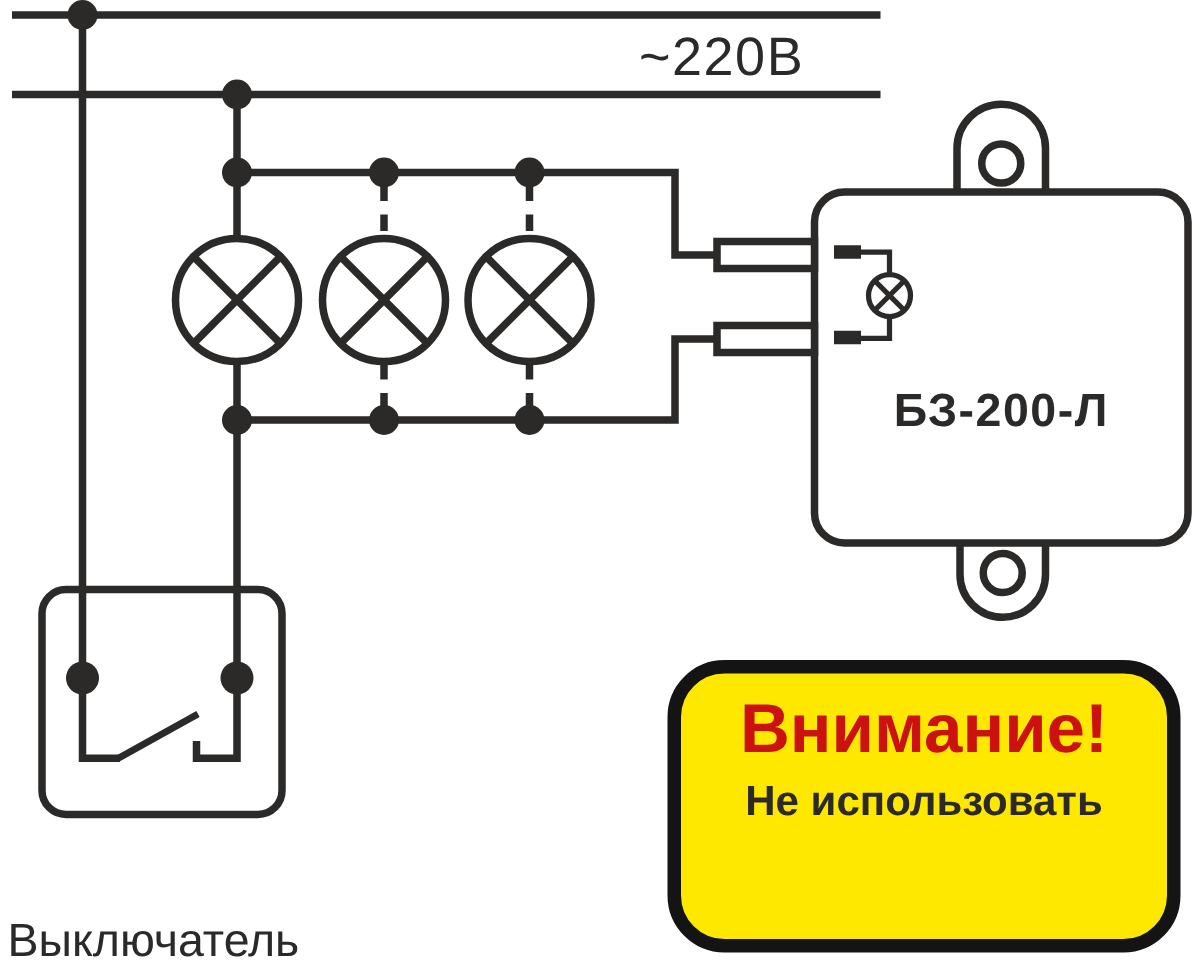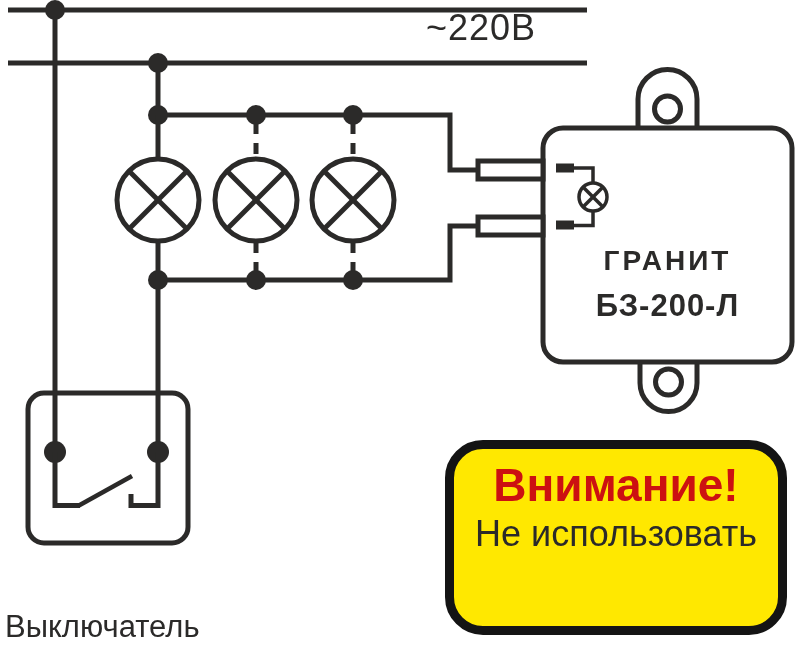--- a/index.html
+++ b/index.html
@@ -16,21 +16,21 @@
     background:var(--page-background);
     font-family:"Liberation Sans", sans-serif;
     overflow:hidden;
   }
   .schematic{
     position:absolute;left:0;top:0;
     color:var(--diagram-stroke);
   }
   .overlay{position:absolute;color:var(--diagram-stroke);}
   .voltage-label{
-    left:426px;top:7px;width:130px;
+    left:426px;top:17px;width:130px;
     font-size:36px;font-weight:500;letter-spacing:1px;
   }
   .device-label{
     left:543px;top:245px;width:249px;text-align:center;
     font-weight:bold;
   }
   .device-label .brand{font-size:28px;letter-spacing:3px;}
   .device-label .model{font-size:31px;margin-top:11px;letter-spacing:1px;}
   .switch-label{
     left:5px;top:569px;width:250px;
@@ -44,21 +44,21 @@
     display:flex;flex-direction:column;align-items:center;
     padding-top:13px;
     text-align:center;
   }
   .warning-title{
     font-size:46px;font-weight:bold;line-height:1.0;
     color:var(--warning-title-color);
     margin-bottom:8px;
   }
   .warning-line{
-    font-size:36px;font-weight:normal;line-height:36px;
+    font-size:28px;font-weight:bold;line-height:36px;
     color:var(--diagram-stroke);
   }
 </style>
 </head>
 <body>
 
 <svg class="schematic" width="800" height="650" viewBox="0 0 800 650" stroke="currentColor" fill="none" stroke-width="5">
 
   <line x1="8" y1="10" x2="587" y2="10"></line>
   <line x1="8" y1="63" x2="587" y2="63"></line>
@@ -137,21 +137,20 @@
     <circle cx="158" cy="452" r="11" fill="currentColor" stroke="none"></circle>
     <path d="M55 452 V505.5 H80"></path>
     <path d="M158 452 V505.5 H131 V494"></path>
     <line x1="78" y1="506" x2="132" y2="476" stroke-width="4.5"></line>
   </g>
 </svg>
 
 <div class="overlay voltage-label">~220В</div>
 
 <div class="overlay device-label">
-  <div class="brand">ГРАНИТ</div>
   <div class="model">БЗ-200-Л</div>
 </div>
 
 <div class="overlay switch-label">
   <div>Выключатель</div>
 </div>
 
 <div class="warning-box">
   <div class="warning-title">Внимание!</div>
   <div class="warning-line">Не использовать</div>

